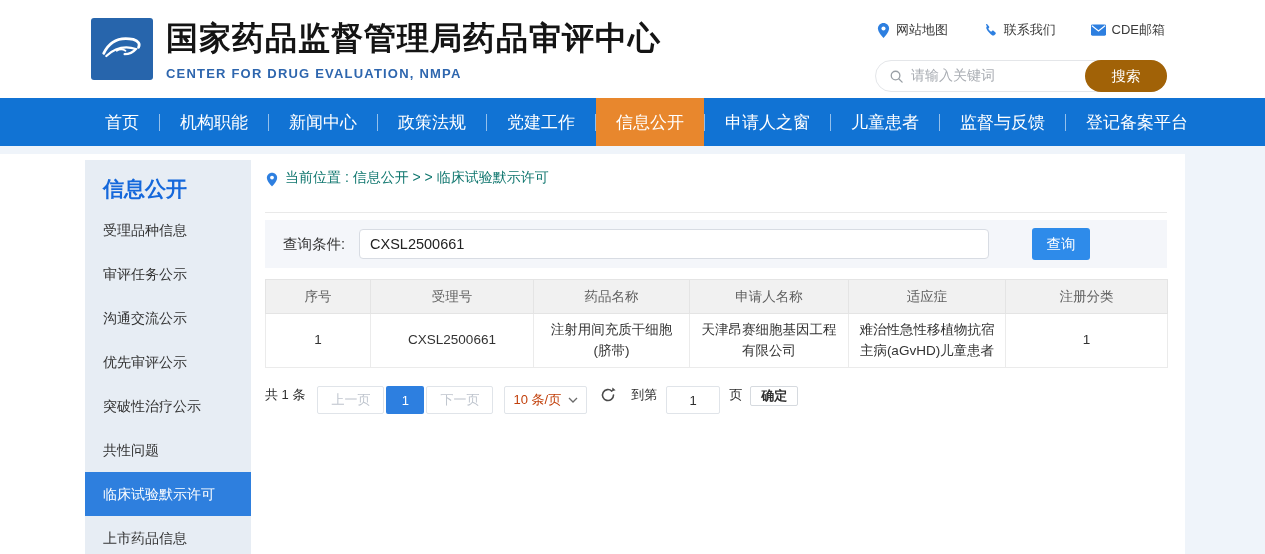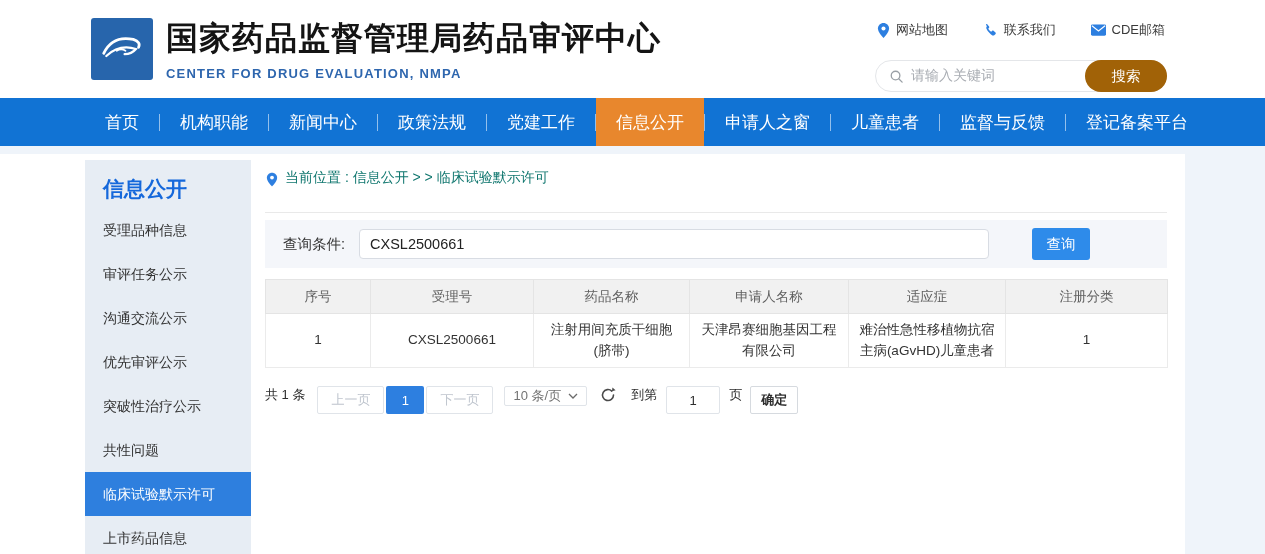--- a/index.html
+++ b/index.html
@@ -48,25 +48,25 @@
   .query-btn { margin-left:43px; width:58px; height:32px; border:none; border-radius:3px; background:#2E8BEA; color:#fff; font-size:14.5px; cursor:pointer; font-family:inherit; }
 
   table.results { margin-top:11px; width:902px; border-collapse:collapse; table-layout:fixed; }
   .results th { height:34px; background:#F1F1F1; border:1px solid #E4E4E4; font-size:13.5px; font-weight:normal; color:#5F5F5F; text-align:center; }
   .results td { height:54px; background:#fff; border:1px solid #EBEBEB; font-size:13.5px; color:#333; text-align:center; vertical-align:middle; padding:4px 8px; line-height:1.55; }
 
   .pagination { margin-top:18px; display:flex; align-items:flex-start; font-size:13px; color:#2e2e2e; }
   .pg-total { margin-right:12px; white-space:nowrap; }
   .pg-btn { height:28px; padding:0 13px; border:1px solid #E0E4E9; border-radius:2px; background:#fff; color:#BFC5CE; font-size:13px; display:flex; align-items:center; cursor:default; white-space:nowrap; }
   .pg-page { width:38px; height:28px; margin:0 2px; border-radius:2px; background:#2D7FE0; color:#fff; display:flex; align-items:center; justify-content:center; cursor:pointer; }
-  .pg-size { margin-left:11px; height:20px; border:1px solid #E0E4E9; border-radius:2px; background:#fff; padding:0 8px; display:flex; align-items:center; gap:7px; color:#737373; cursor:pointer; white-space:nowrap; }
+  .pg-size { margin-left:11px; height:28px; border:1px solid #E0E4E9; border-radius:2px; background:#fff; padding:0 8px; display:flex; align-items:center; gap:7px; color:#c2410c; cursor:pointer; white-space:nowrap; }
   .pg-refresh { margin-left:12px; width:18px; height:18px; cursor:pointer; display:flex; }
   .pg-goto-label { margin-left:14px; white-space:nowrap; }
   .pg-goto-input { margin:0 9px; width:54px; height:28px; border:1px solid #E0E4E9; border-radius:2px; text-align:center; font-size:13px; color:#2e2e2e; font-family:inherit; }
-  .pg-confirm { margin-left:8px; height:28px; padding:0 10px; border:1px solid #D6DADF; border-radius:2px; background:#fff; color:#2e2e2e; font-size:13px; font-weight:bold; cursor:pointer; font-family:inherit; }
+  .pg-confirm { margin-left:8px; height:20px; padding:0 10px; border:1px solid #D6DADF; border-radius:2px; background:#fff; color:#2e2e2e; font-size:13px; font-weight:bold; cursor:pointer; font-family:inherit; }
 </style>
 </head>
 <body>
 
 <div class="header">
   <div class="logo-wrap">
     <div class="logo-box">
       <svg width="54" height="54" viewBox="0 0 62 62">
         <path d="M10 36 Q20 15 44 20 Q53 23 50 29" fill="none" stroke="#fff" stroke-width="3.2" stroke-linecap="round"></path>
         <path d="M13 39 Q28 25 47 31 Q42 37 34 37" fill="none" stroke="#fff" stroke-width="2.6" stroke-linecap="round"></path>

